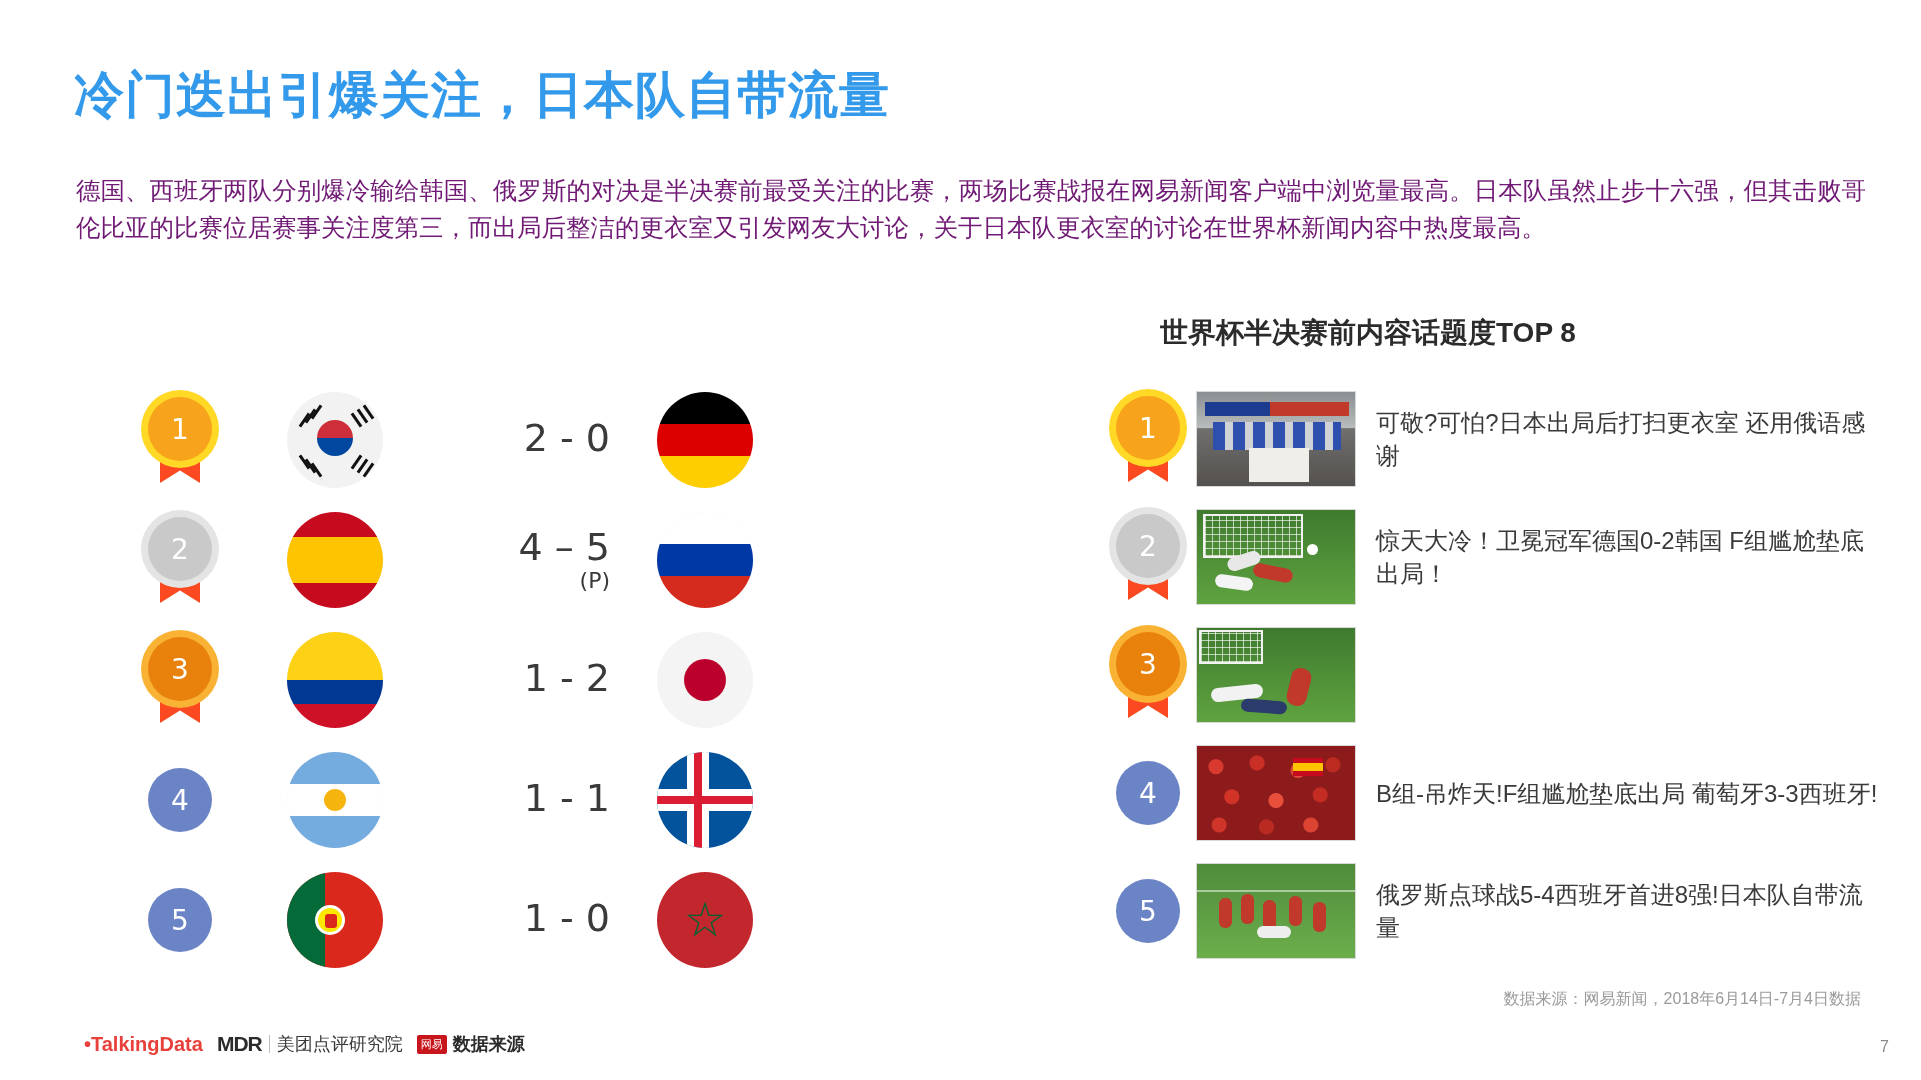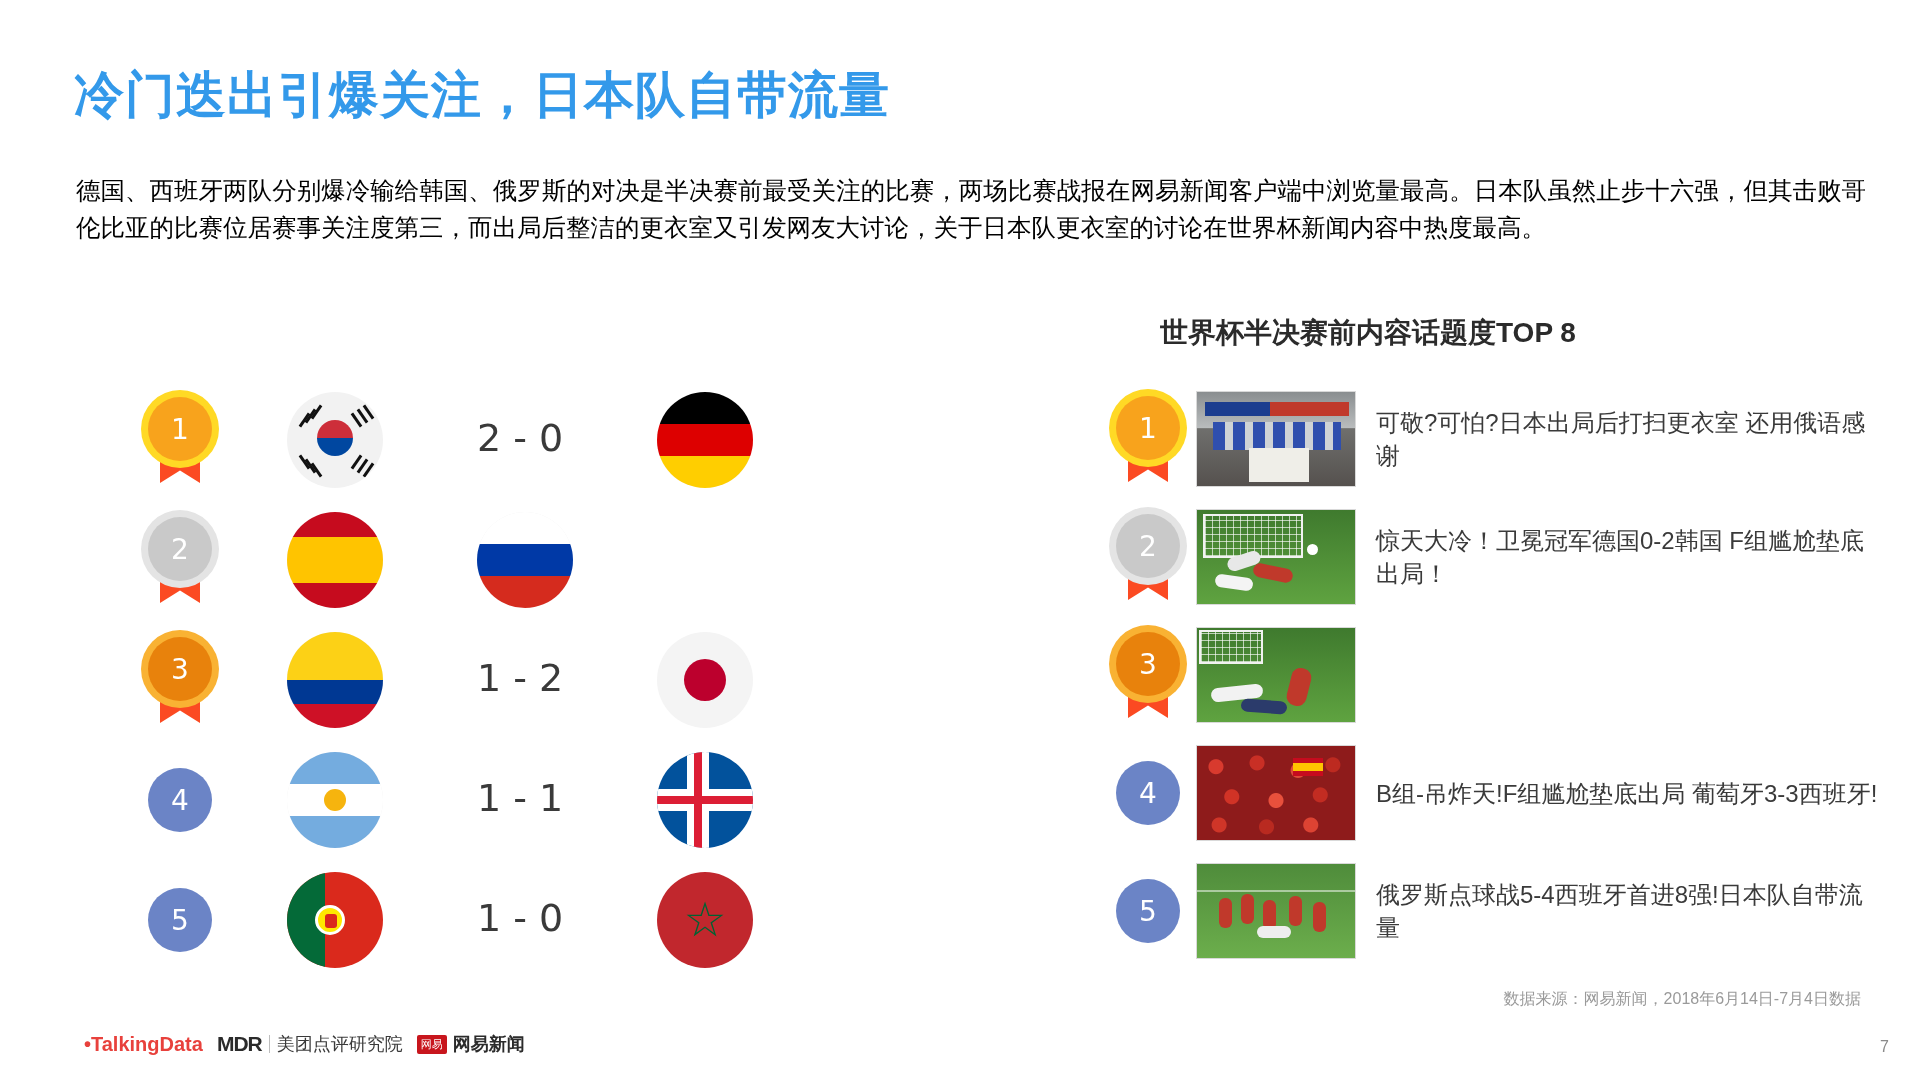--- a/index.html
+++ b/index.html
@@ -13,21 +13,21 @@
 
   
   .title {
     position: absolute; left: 74px; top: 62px;
     font-size: 50px; font-weight: bold;
     color: #3399ea; letter-spacing: 1px;
     white-space: nowrap;
   }
   .intro {
     position: absolute; left: 76px; top: 172px; width: 1790px;
-    font-size: 24.5px; line-height: 37px; color: #000000;
+    font-size: 24.5px; line-height: 37px; color: #701a75;
     text-align: justify;
     font-family: Liberation Serif, serif;
   }
 
   
   .sec-head {
     position: absolute; font-size: 28px; font-weight: bold; color: #2b2b2b;
     white-space: nowrap;
   }
   .sec-head.left  { left: 288px; top: 314px; }
@@ -35,21 +35,21 @@
 
   
   .left-col { position: absolute; left: 120px; top: 380px; width: 760px; }
   .match-row {
     position: relative; height: 120px;
     display: flex; align-items: center;
   }
   .rank-cell { width: 120px; display:flex; justify-content:center; align-items:center; }
   .flag-cell { width: 190px; display:flex; justify-content:center; align-items:center; }
   .score-cell {
-    width: 180px; text-align: center;
+    width: 180px; text-align: right;
     font-size: 38px; color: #3a3a3a; line-height: 1.05;
     font-family: "DejaVu Sans", "Liberation Sans", sans-serif;
   }
   .score-note { display:block; font-size: 22px; color:#3a3a3a; margin-top: 2px; }
 
   
   .medal { position: relative; width: 64px; height: 86px; }
   .medal .disc {
     position: absolute; left: 0; top: 0; width: 64px; height: 64px;
     border-radius: 50%; display:flex; align-items:center; justify-content:center;
@@ -271,20 +271,24 @@
           <div class="ribbon"></div>
         </div>
       </div>
       <div class="flag-cell">
         <div class="flag fl-es">
           <div class="band b1"></div>
             <div class="band b2"></div>
             <div class="band b3"></div>
         </div>
       </div>
+      <div class="score-cell">
+        <span>4 – 5</span>
+        <span class="score-note">(P)</span>
+      </div>
       <div class="flag-cell">
         <div class="flag fl-ru">
           <div class="band b1"></div>
             <div class="band b2"></div>
             <div class="band b3"></div>
         </div>
       </div>
     </div>
 
     <div class="match-row">
@@ -457,17 +461,17 @@
     <div class="logo-td">
       <span class="dot">•</span><span class="td-dark">TalkingData</span>
     </div>
     <div class="logo-mdr">
       <span class="m">MDR</span>
       <span class="bar"></span>
       <span>美团点评研究院</span>
     </div>
     <div class="logo-163">
       <span class="sq">网易</span>
-      <span class="tx">网易新闻</span>
+      <span class="tx">数据来源</span>
     </div>
   </div>
 
 </div>
 
 </body></html>

